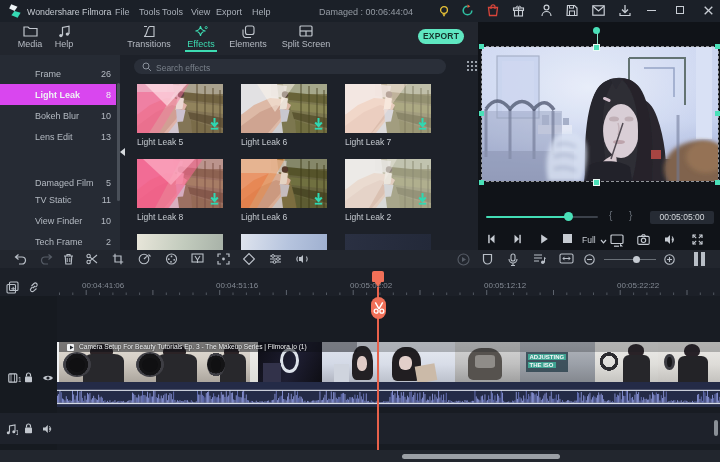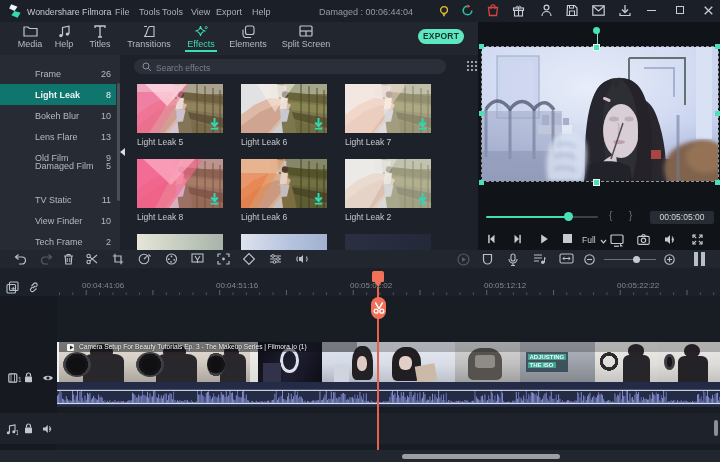--- a/index.html
+++ b/index.html
@@ -20,21 +20,21 @@
   .tab.active { color:#3ddcb2; }
   #effunder { left:185px; top:28px; width:32px; height:2px; background:#3ddcb2; }
   #exportbtn { left:418px; top:29px; width:46px; height:15px; background:#5fe7c1;
      border-radius:8px; color:#15322b; font-size:8.5px; font-weight:bold;
      text-align:center; line-height:15px; letter-spacing:.2px; }
 
   #sidebar { left:0; top:55px; width:120px; height:195px; background:#262b34; }
   .srow { position:absolute; left:0; width:116px; height:21px; color:#b4bac2; font-size:9px; }
   .srow .nm { position:absolute; left:35px; top:6px; }
   .srow .ct { position:absolute; right:5px; top:6px; }
-  .srow.sel { background:#0f766e; color:#f0f2f5;text-align:right; }
+  .srow.sel { background:#d946ef; color:#f0f2f5;text-align:right; }
   .srow.sel .nm { font-weight:bold; }
   #sscroll { left:117px; top:83px; width:3px; height:118px; background:#4a5059; border-radius:2px; }
 
   #effpanel { left:120px; top:55px; width:358px; height:195px; background:#1d2129; overflow:hidden;padding-left:26px; }
   #searchbar { left:14px; top:4px; width:312px; height:15px; background:#2a2f39; border-radius:8px; }
   #searchbar span { position:absolute; left:22px; top:3.5px; font-size:8.5px; color:#79808a; }
   .thumb { position:absolute; width:86px; height:49px; overflow:hidden; }
   .tlabel { position:absolute; color:#c6cbd1; font-size:8.5px; }
   .dl { position:absolute; right:4px; bottom:3px; }
 
@@ -141,28 +141,20 @@
 <div class="tab" style="left:24px;width:80px;top:3px">
         <div style="display:flex;justify-content:center;height:13px">
           <svg width="13" height="13" viewBox="0 0 13 13">
             <path d="M4.5 10.5 V2.5 L11 1.2 V9" fill="none" stroke="#c2c7ce" stroke-width="1.2"></path>
             <circle cx="2.9" cy="10.6" r="1.7" fill="#c2c7ce"></circle>
             <circle cx="9.4" cy="9.1" r="1.7" fill="#c2c7ce"></circle>
           </svg>
         </div>
         <div style="margin-top:1px">Help</div>
       </div>
-<div class="tab" style="left:60px;width:80px;top:3px">
-        <div style="display:flex;justify-content:center;height:13px">
-          <svg width="12" height="13" viewBox="0 0 12 13">
-            <path d="M1 3 V1 h10 v2 M6 1 V12 M4 12 h4" fill="none" stroke="#c2c7ce" stroke-width="1.3"></path>
-          </svg>
-        </div>
-        <div style="margin-top:1px">Titles</div>
-      </div>
 <div class="tab" style="left:109px;width:80px;top:3px">
         <div style="display:flex;justify-content:center;height:13px">
           <svg width="14" height="13" viewBox="0 0 14 13">
             <path d="M2 11.5 C5 11.5 5 1.5 8 1.5 H12 V11.5 Z" fill="none" stroke="#c2c7ce" stroke-width="1.1"></path>
             <path d="M2 1.5 h3 M11 1.5 h1" stroke="#c2c7ce" stroke-width="1.1"></path>
           </svg>
         </div>
         <div style="margin-top:1px">Transitions</div>
       </div>
 <div class="tab active" style="left:161px;width:80px;top:3px">
@@ -203,28 +195,24 @@
       </div>
 <div class="srow sel" style="top:29px">
         <span class="nm">Light Leak</span>
         <span class="ct">8</span>
       </div>
 <div class="srow" style="top:50px">
         <span class="nm">Bokeh Blur</span>
         <span class="ct">10</span>
       </div>
 <div class="srow" style="top:71px">
-        <span class="nm">Lens Flare</span>
+        <span class="nm">Lens Edit</span>
         <span class="ct">13</span>
       </div>
-<div class="srow" style="top:92px">
-        <span class="nm">Old Film</span>
-        <span class="ct">9</span>
-      </div>
-<div class="srow" style="top:100px">
+<div class="srow" style="top:117px">
         <span class="nm">Damaged Film</span>
         <span class="ct">5</span>
       </div>
 <div class="srow" style="top:134px">
         <span class="nm">TV Static</span>
         <span class="ct">11</span>
       </div>
 <div class="srow" style="top:155px">
         <span class="nm">View Finder</span>
         <span class="ct">10</span>

